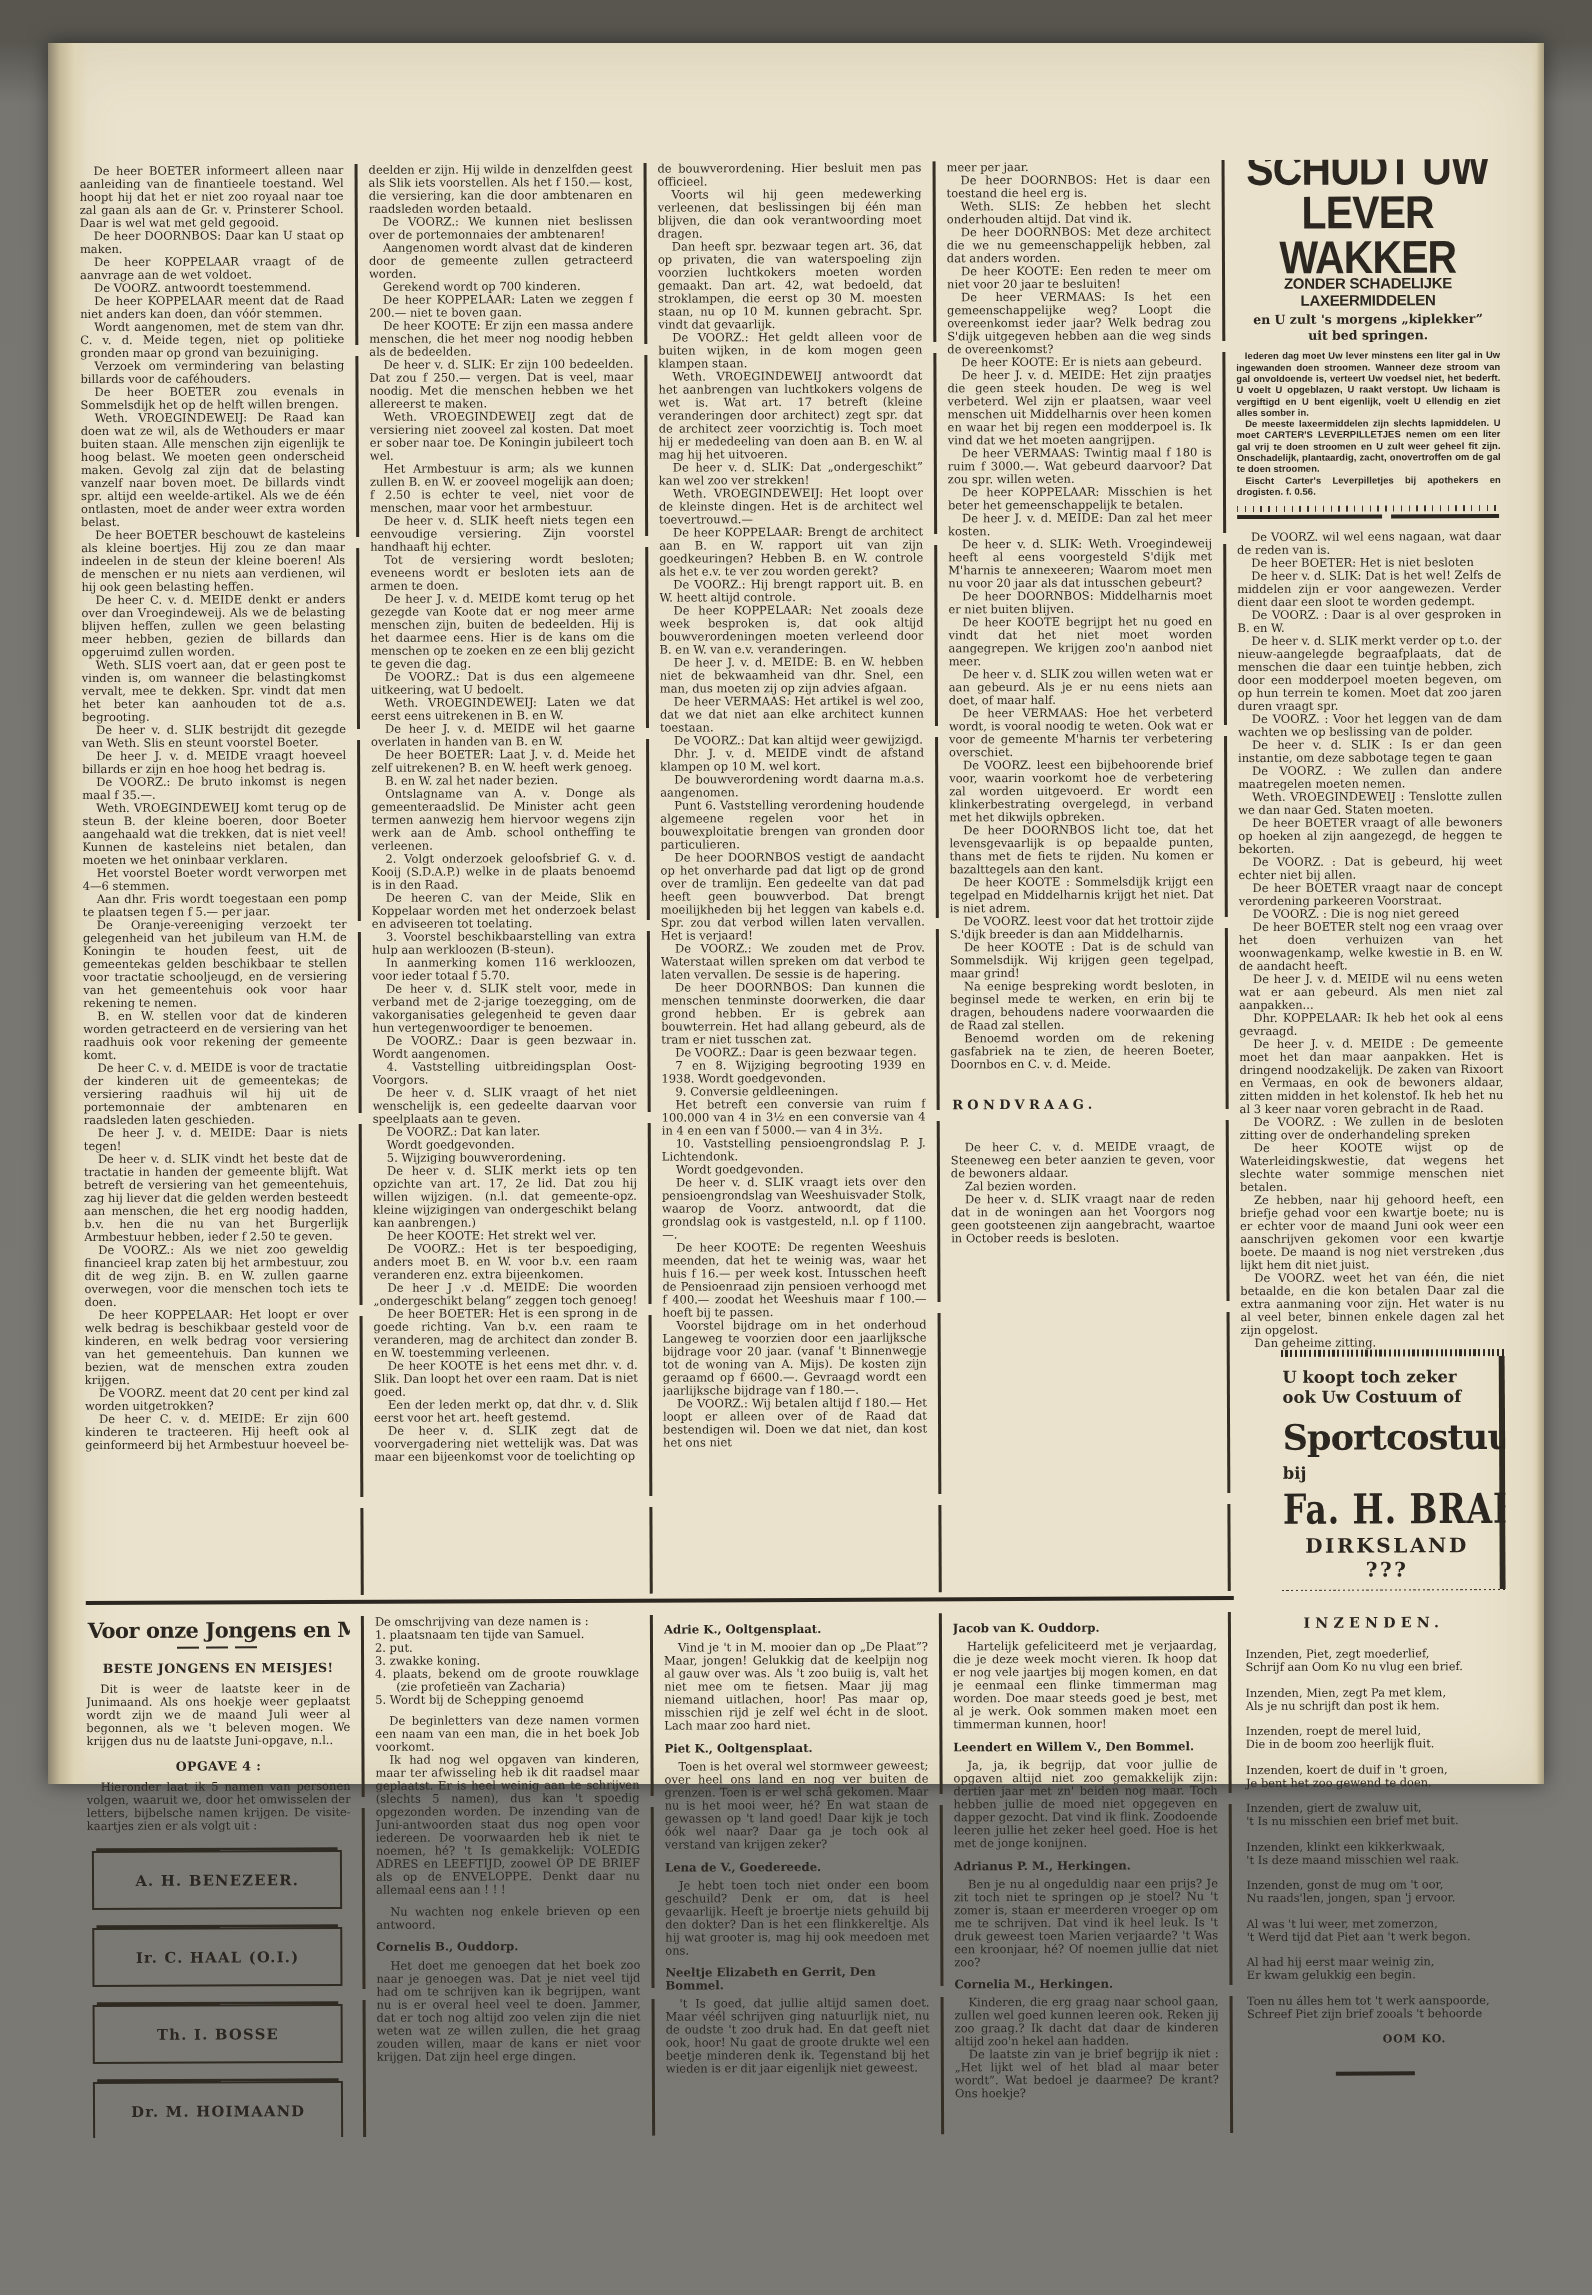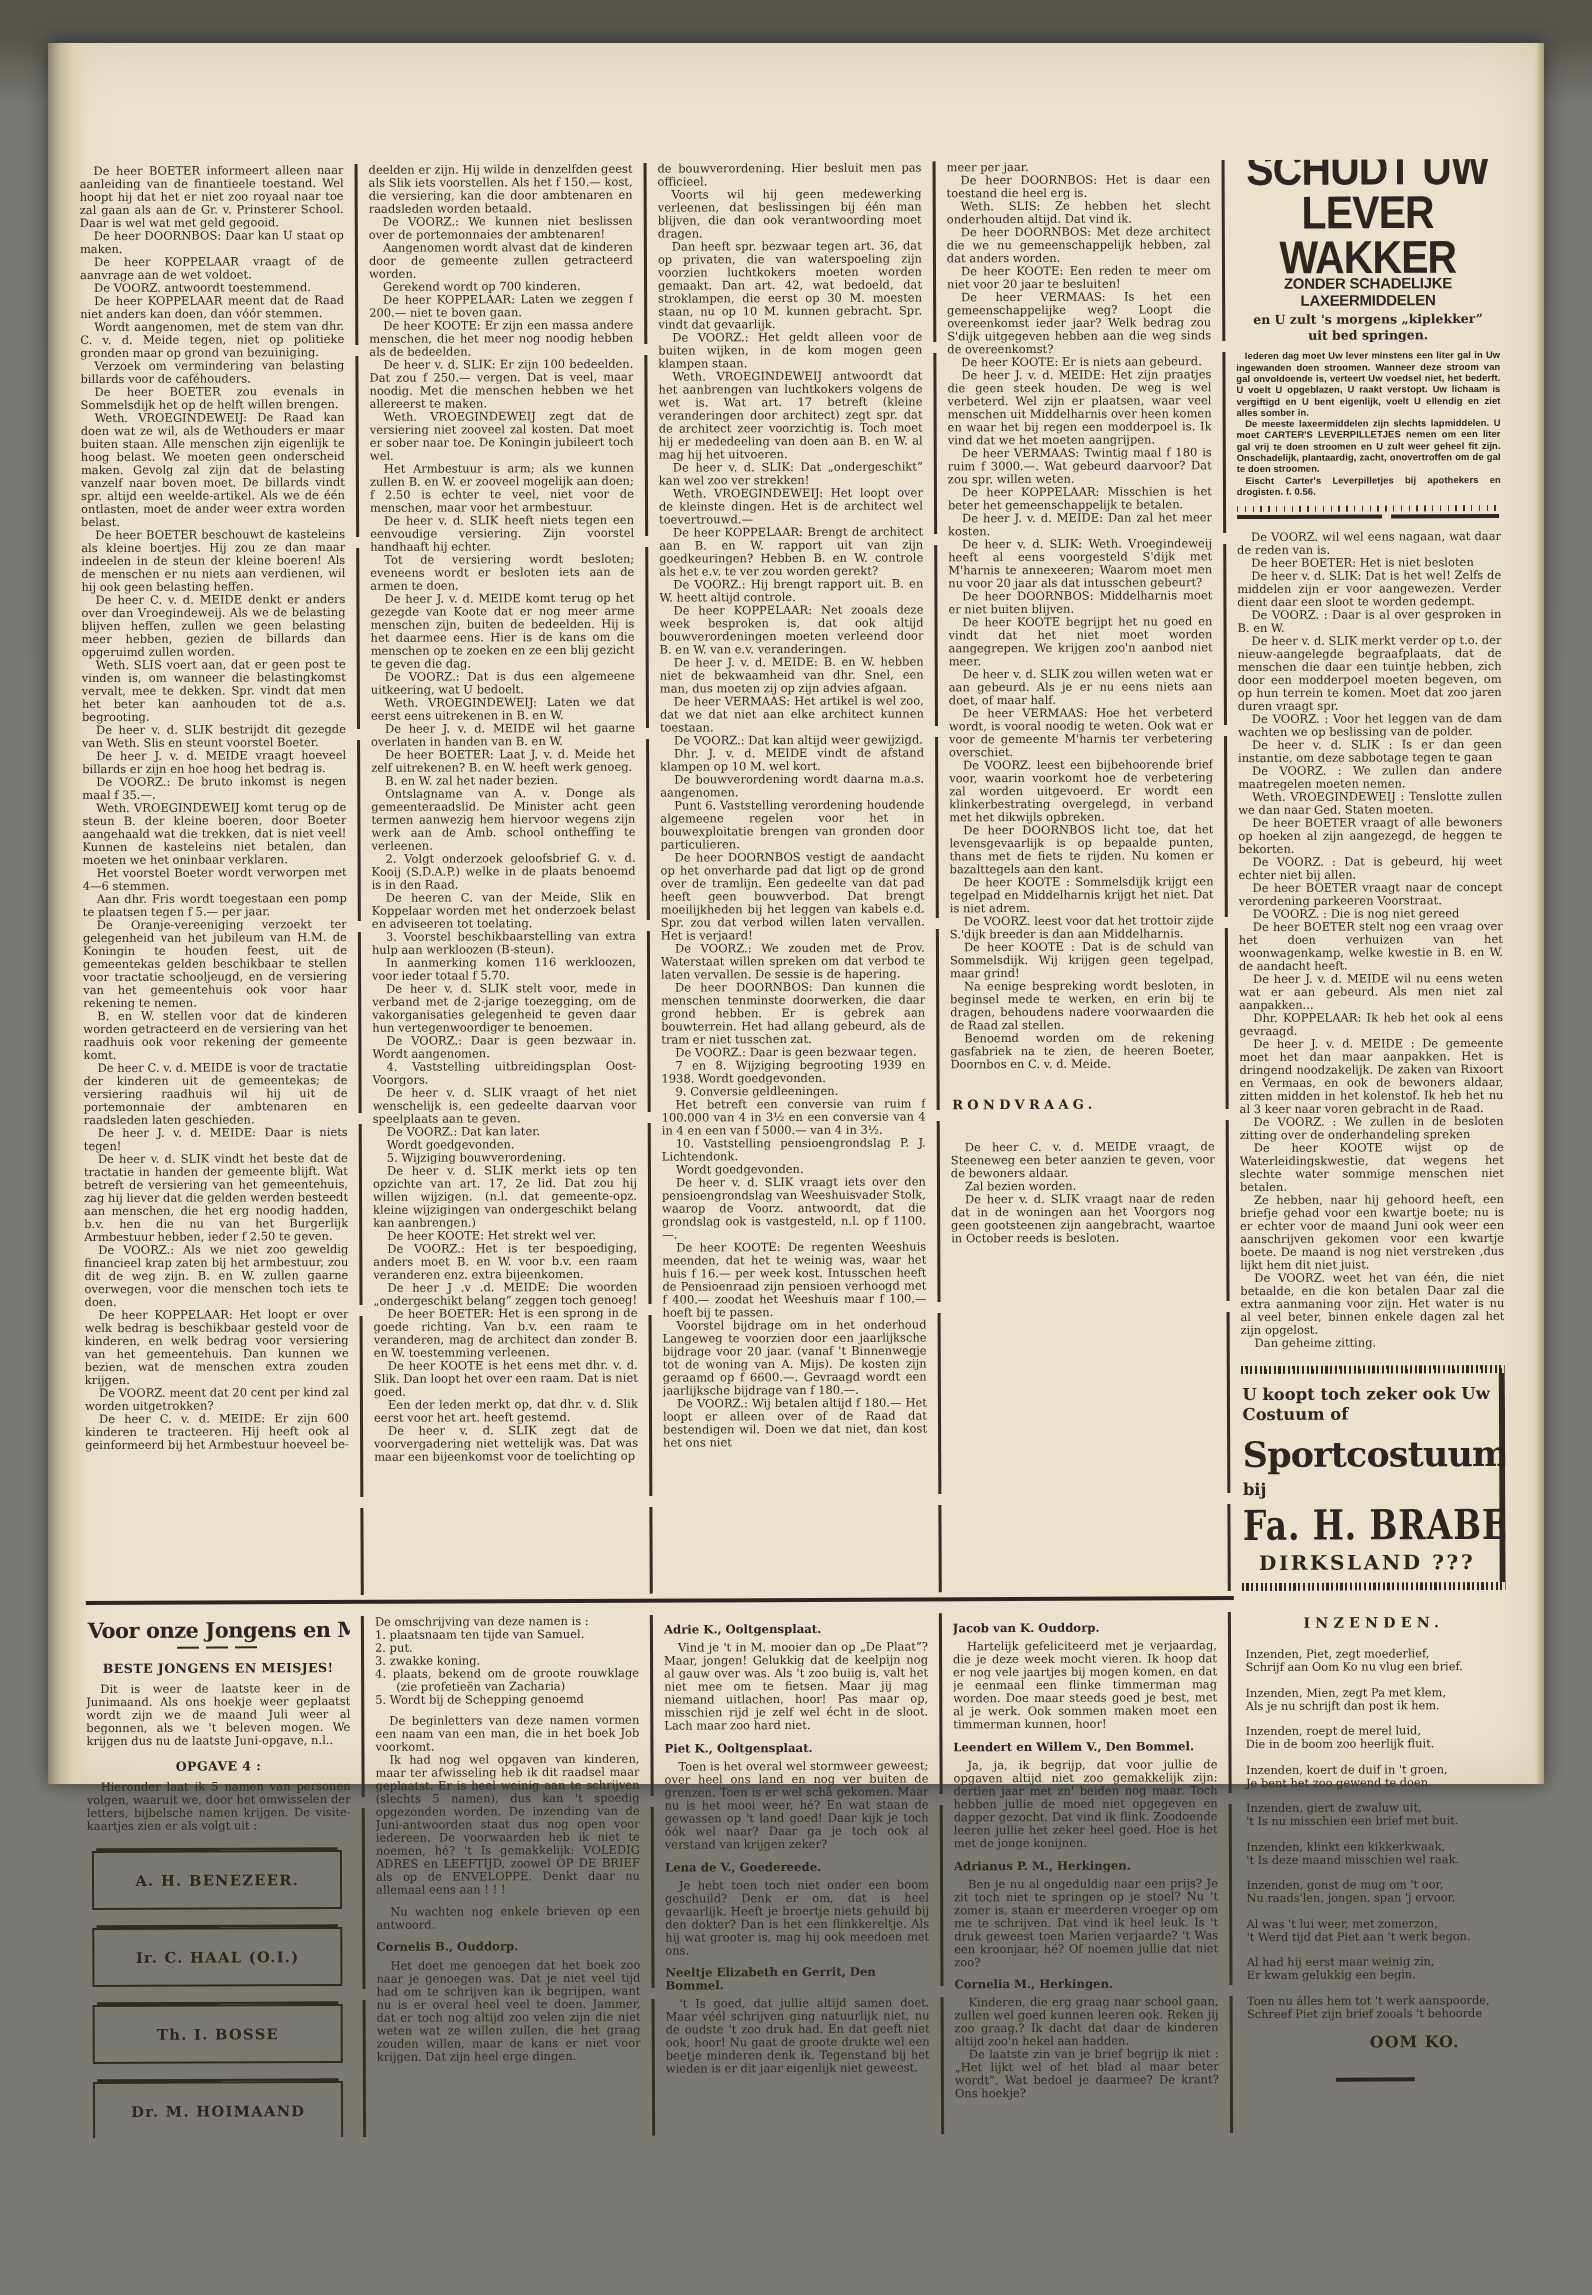--- a/index.html
+++ b/index.html
@@ -60,35 +60,35 @@
   .ad-sub2{font-weight:bold;font-size:12.5px;text-align:center;white-space:pre-line;line-height:1.25;margin:3.5px 0 7px;}
   .ad-p{font-family:"Liberation Sans",sans-serif;font-weight:bold;font-size:9.4px;line-height:1.2;
         text-align:justify;margin:0;text-indent:8.6px;letter-spacing:0.1px;}
   .tickrow{height:6px;margin:8.6px 0 3.5px;
         background:repeating-linear-gradient(90deg,#3a342b 0 1.3px,rgba(0,0,0,0) 1.3px 7.8px);}
   .thickrule{display:flex;gap:8.6px;height:3.5px;margin-bottom:12px;}
   .thickrule span{background:#2b2620;height:3.5px;}
   .thickrule .a{width:55%;}.thickrule .b{width:41%;}
   .col5-text{flex:none;}
   
-  .ad-braber{margin-top:auto;}
+  .ad-braber{margin-top:auto;margin-left:40px;}
   .hatch{height:7.8px;background:repeating-linear-gradient(90deg,#2f2a22 0 2.2px,rgba(0,0,0,0) 2.2px 4.7px);}
   .braber-inner{border-right:6px solid #2f2a22;padding:10.4px 8.6px 8.6px 1.7px;}
   .braber-l1{font-weight:bold;font-size:16.4px;line-height:1.25;}
   .braber-product{font-weight:bold;font-size:35px;text-align:center;margin:8.6px 0 5.2px;letter-spacing:-0.9px;}
   .braber-bij{font-weight:bold;font-size:16.4px;}
   .braber-name{font-weight:bold;font-size:33px;text-align:center;white-space:nowrap;
                transform:scaleY(1.25);transform-origin:center;margin:7px 0 5.2px;letter-spacing:0.9px;}
   .braber-city{font-weight:bold;font-size:20px;text-align:center;letter-spacing:2.6px;}
   
   .jm-title{font-weight:bold;font-size:21px;letter-spacing:-0.5px;white-space:nowrap;margin:1.7px 0 3.5px 1.7px;}
   .jm-dash{width:83px;height:2.6px;margin:0 auto 12px;
            background:repeating-linear-gradient(90deg,#2f2a22 0 22.4px,rgba(0,0,0,0) 22.4px 29px);}
   .inz-title{font-weight:bold;font-size:14.2px;letter-spacing:5.2px;text-align:center;margin:3.5px 0 17.3px;}
-  .inz-sig{font-weight:bold;font-size:16px;letter-spacing:0.9px;text-align:center;margin:12px 0 0 78px;}
+  .inz-sig{font-weight:bold;font-size:11px;letter-spacing:0.9px;text-align:center;margin:12px 0 0 78px;}
   .inz-end{width:79px;height:3.5px;background:#2b2620;margin:26px auto 0;}
 </style>
 </head>
 <body>
 
 <div class="page">
   <div class="left-curl"></div>
   <div class="right-edges"></div>
 
   <div class="content">

